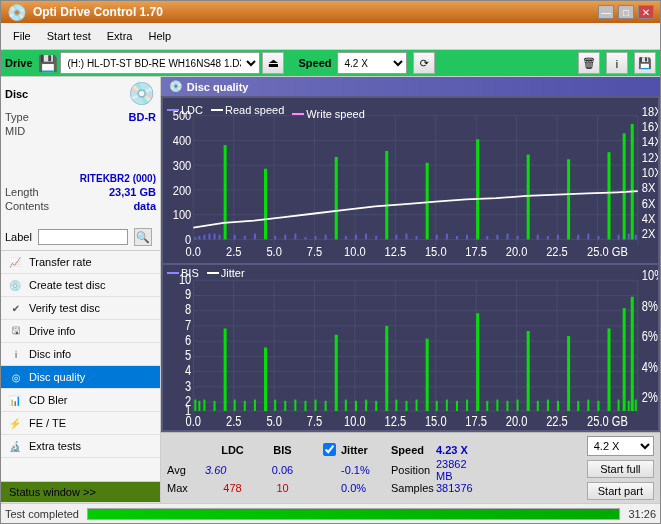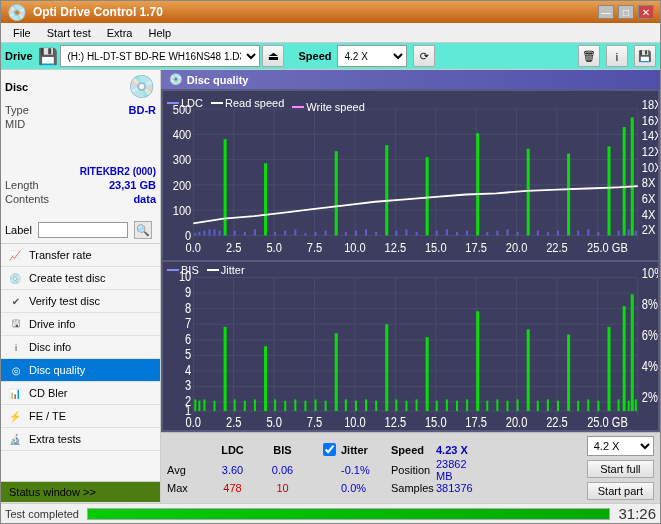--- a/index.html
+++ b/index.html
@@ -21,21 +21,21 @@
       width: 16px; height: 14px;
       background: #c0c0c0;
       border: 1px solid #888;
       display: flex; align-items: center; justify-content: center;
       font-size: 10px; cursor: pointer;
     }
 
     
     .menubar {
       background: #f0f0f0;
-      height: 20px;
+      height: 27px;
       display: flex;
       align-items: center;
       padding: 0 4px;
       border-bottom: 1px solid #ccc;
     }
     .menu-item { padding: 2px 8px; cursor: pointer; font-size: 11px; }
 
     
     .sidebar {
       width: 160px;
@@ -117,21 +117,21 @@
       flex: 1;
       height: 12px;
       background: #e0e0e0;
       border: 1px solid #aaa;
       position: relative;
     }
     .progress-fill {
       height: 100%;
       background: linear-gradient(to right, #00cc00, #00aa00);
     }
-    .status-time { font-size: 15px; color: #333; }
+    .status-time { font-size: 11px; color: #333; }
     .action-btn {
       padding: 2px 10px;
       background: linear-gradient(to bottom, #f8f8f8, #e0e0e0);
       border: 1px solid #aaa;
       cursor: pointer;
       font-size: 11px;
       white-space: nowrap;
     }
 
     
@@ -146,21 +146,21 @@
       height: 524px;
       display: flex;
       flex-direction: column;
       border: 1px solid #888;
       overflow: hidden;
     }
 
     .drive-toolbar {
       display: flex;
       align-items: center;
-      background: #5eead4;
+      background: #22c55e;
       border-bottom: 1px solid #ccc;
       padding: 2px 4px;
       gap: 6px;
       flex-shrink: 0;
     }
 
     .main-area {
       display: flex;
       flex: 1;
       overflow: hidden;
@@ -624,21 +624,21 @@
             <td style="width:55px;text-align:center;font-weight:bold;">LDC</td>
             <td style="width:45px;text-align:center;font-weight:bold;">BIS</td>
             <td style="width:18px;"></td>
             <td style="width:18px;"><input type="checkbox" checked="" style="margin: 0px;"></td>
             <td style="width:50px;font-weight:bold;">Jitter</td>
             <td style="width:45px;font-weight:bold;">Speed</td>
             <td style="width:50px;color:#0000cc;font-weight:bold;">4.23 X</td>
           </tr>
           <tr>
             <td>Avg</td>
-            <td style="text-align:center;color:#0000cc;">3.60</td>
+            <td style="text-align:left;color:#0000cc;font-style:italic;">3.60</td>
             <td style="text-align:center;color:#0000cc;">0.06</td>
             <td></td>
             <td></td>
             <td style="color:#0000cc;">-0.1%</td>
             <td>Position</td>
             <td style="color:#0000cc;">23862 MB</td>
           </tr>
           <tr>
             <td>Max</td>
             <td style="text-align:center;color:#cc0000;">478</td>

